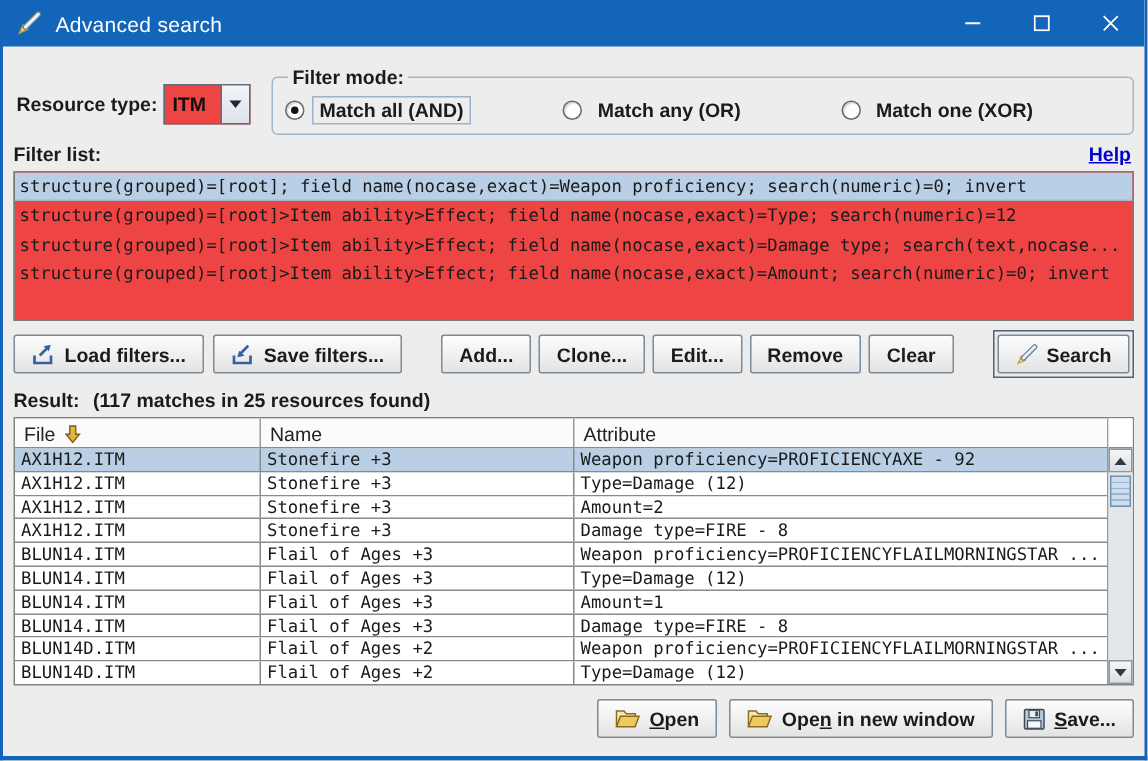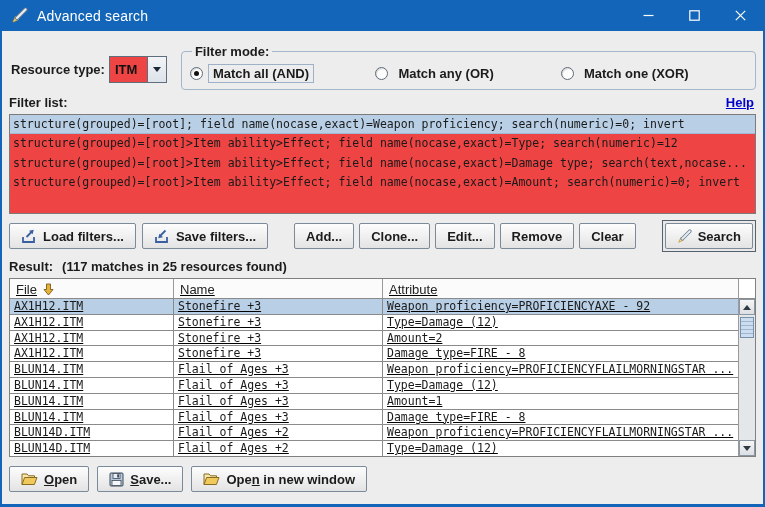--- a/index.html
+++ b/index.html
@@ -53,21 +53,21 @@
   .btn svg { flex:0 0 auto; }
   .grp { display:flex; gap:6px; }
   .grp.mid { gap:5px;justify-content:center; }
   .default-wrap { border:1px solid #55616c; padding:2px; background:#e9e9e9; display:inline-flex; }
   .default-wrap .btn { border-color:#7b8a99; }
   
   .result-row { margin-top:7px; height:18px; display:flex; align-items:center; }
   .result-summary { margin-left:9px; font-weight:bold; font-size:13px; color:#1b1b1b; }
   
   .table-wrap { margin-top:3px; height:179px; border:1px solid #808080; background:#ffffff; display:flex; }
-  .table-main { flex:1; display:flex; flex-direction:column; overflow:hidden;text-decoration:underline; }
+  .table-main { flex:1; display:flex; flex-direction:column; overflow:hidden; }
   .thead { display:grid; grid-template-columns:164px 209px 1fr; height:20px; flex:0 0 20px;
            background:#fbfbfb; border-bottom:1px solid #8a8a8a; }
   .th { font-size:13px; color:#222; padding:2px 0 0 6px; border-right:1px solid #9a9a9a; display:flex; align-items:center; gap:6px; overflow:hidden; white-space:nowrap; }
   .th:last-child { border-right:none; }
   .tbody { flex:1; }
   .tr { display:grid; grid-template-columns:164px 209px 1fr; height:15.8px; border-bottom:1px solid #8a8a8a; background:#fff; }
   .tr.selected { background:#b8cfe5; }
   .td { font-family:"DejaVu Sans Mono",monospace; font-size:11.5px; color:#1a1a1a; line-height:14.5px;
         padding-left:4px; border-right:1px solid #8a8a8a; overflow:hidden; white-space:pre; }
   .td:last-child { border-right:none; }
@@ -75,21 +75,21 @@
   .vscroll { width:17px; flex:0 0 17px; display:flex; flex-direction:column; border-left:1px solid #9a9a9a; background:#ececec; }
   .sb-corner { height:20px; flex:0 0 20px; background:#ffffff; border-bottom:1px solid #8a8a8a; }
   .sb-btn { height:16px; flex:0 0 16px; background:linear-gradient(#f6f6f6,#dcdfe4); border:1px solid #8a97a4;
             display:flex; align-items:center; justify-content:center; }
   .sb-track { flex:1; position:relative; background:#e4e7ea; }
   .sb-thumb { position:absolute; top:2px; left:1px; right:1px; height:21px; background:#cdddf0; border:1px solid #7591ab;
               background-image:repeating-linear-gradient(#cdddf0 0 3px, #9db5d1 3px 4px); }
   .tri-up-s { width:0;height:0;border-left:4px solid transparent;border-right:4px solid transparent;border-bottom:5px solid #2f3a44; }
   .tri-down-s { width:0;height:0;border-left:4px solid transparent;border-right:4px solid transparent;border-top:5px solid #2f3a44; }
   
-  .bottom-row { display:flex; justify-content:flex-start; gap:8px; margin-top:9px; }
+  .bottom-row { display:flex; justify-content:flex-end; gap:8px; margin-top:9px; }
   .bottom-row .btn u { text-decoration:underline; }
 </style>
 </head>
 <body>
 
 <div class="window">
 
   <div class="titlebar">
     <span class="app-icon">
       <svg viewBox="0 0 17 17" width="17" height="17">
@@ -297,30 +297,30 @@
 
     <div class="bottom-row">
       <button class="btn">
         <svg width="17" height="14" viewBox="0 0 17 14">
           <path d="M1,12.5 V2 H6 L7.5,3.8 H13.5 V5.5" fill="#f7e8b0" stroke="#8a6b20" stroke-width="1"></path>
           <path d="M1,12.5 L3.6,5.5 H16 L13.4,12.5 Z" fill="#f0c95c" stroke="#8a6b20" stroke-width="1"></path>
         </svg>
         <span><span></span><u>O</u><span>pen</span></span>
       </button>
       <button class="btn">
+        <svg width="17" height="14" viewBox="0 0 17 14">
+          <path d="M1,12.5 V2 H6 L7.5,3.8 H13.5 V5.5" fill="#f7e8b0" stroke="#8a6b20" stroke-width="1"></path>
+          <path d="M1,12.5 L3.6,5.5 H16 L13.4,12.5 Z" fill="#f0c95c" stroke="#8a6b20" stroke-width="1"></path>
+        </svg>
+        <span><span>Ope</span><u>n</u><span> in new window</span></span>
+      </button>
+      <button class="btn">
         <svg width="15" height="15" viewBox="0 0 15 15">
           <rect x="1" y="1" width="13" height="13" rx="1" fill="#b9cada" stroke="#3c4a58" stroke-width="1"></rect>
           <rect x="4" y="1.5" width="7" height="5" fill="#e9eef4" stroke="#3c4a58" stroke-width="0.8"></rect>
           <rect x="8.2" y="2.3" width="1.8" height="3.2" fill="#3c4a58"></rect>
           <rect x="3" y="8.5" width="9" height="5" fill="#f5f7fa" stroke="#3c4a58" stroke-width="0.8"></rect>
         </svg>
         <span><span></span><u>S</u><span>ave...</span></span>
       </button>
-      <button class="btn">
-        <svg width="17" height="14" viewBox="0 0 17 14">
-          <path d="M1,12.5 V2 H6 L7.5,3.8 H13.5 V5.5" fill="#f7e8b0" stroke="#8a6b20" stroke-width="1"></path>
-          <path d="M1,12.5 L3.6,5.5 H16 L13.4,12.5 Z" fill="#f0c95c" stroke="#8a6b20" stroke-width="1"></path>
-        </svg>
-        <span><span>Ope</span><u>n</u><span> in new window</span></span>
-      </button>
     </div>
   </div>
 </div>
 
 </body></html>

